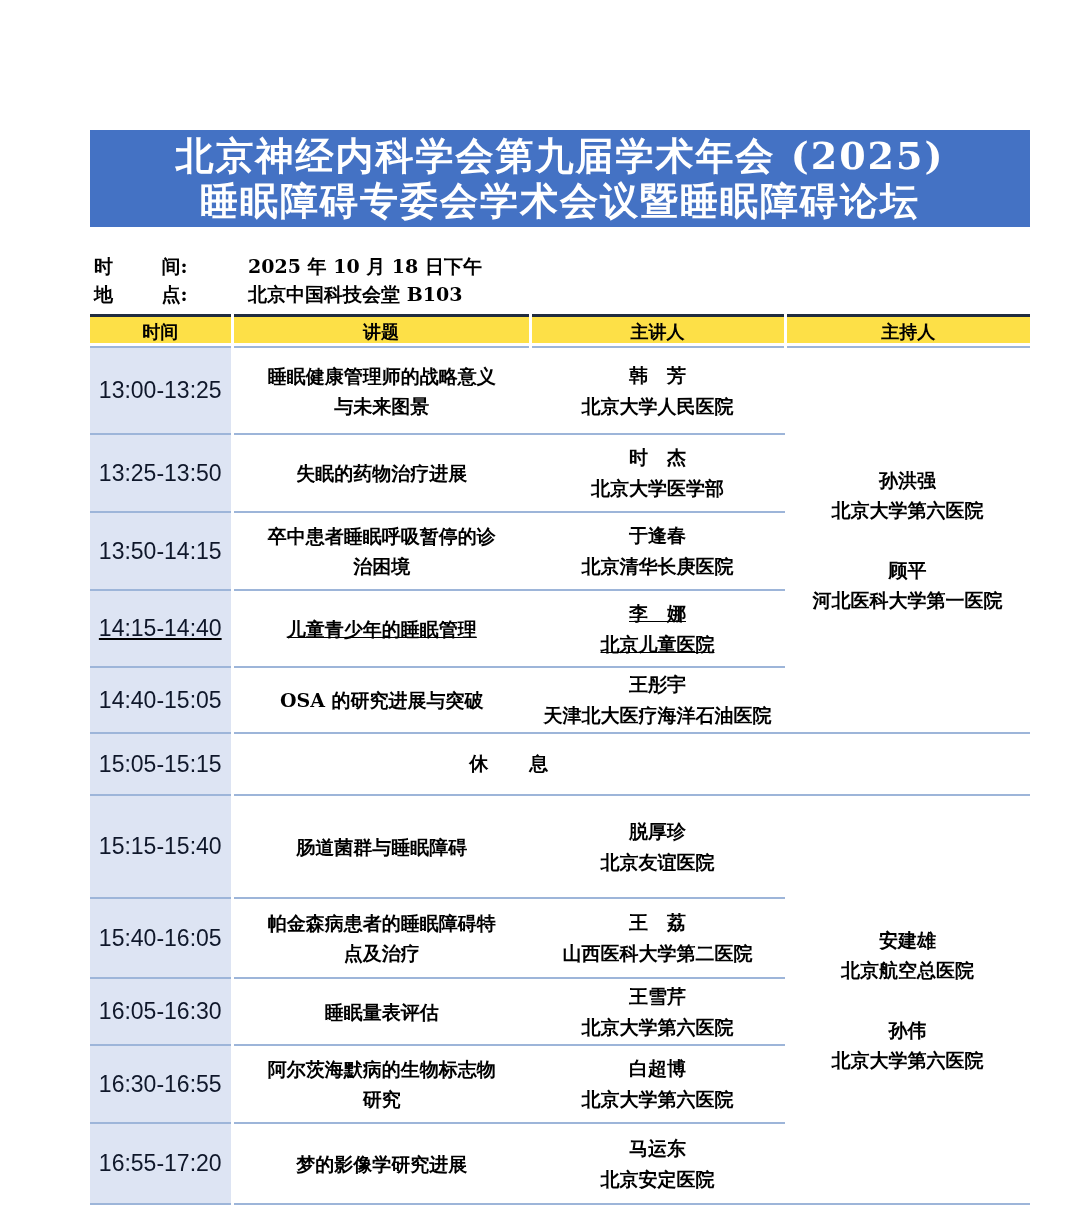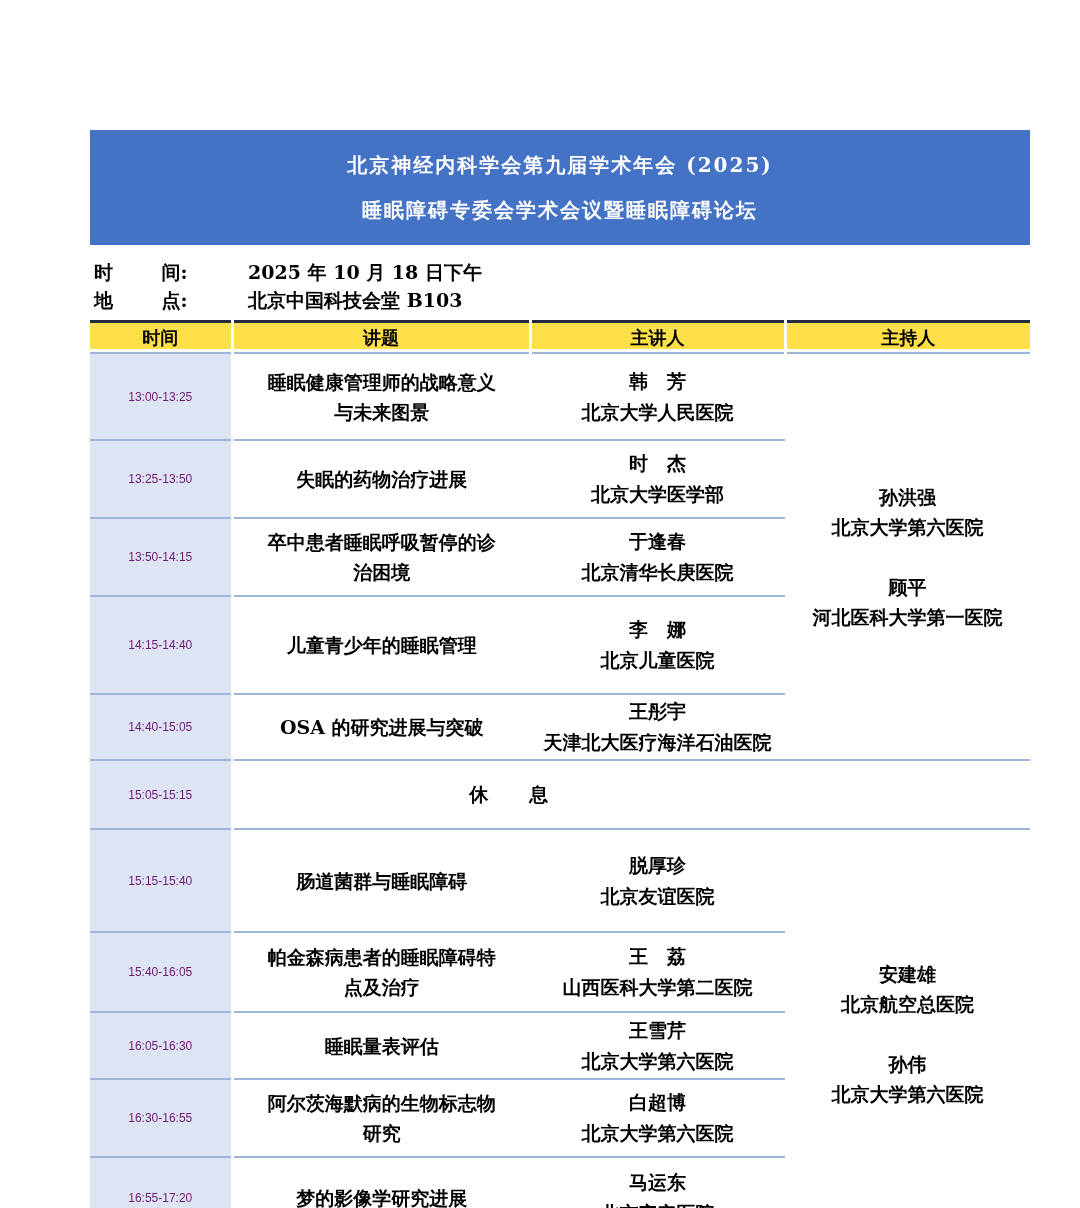--- a/index.html
+++ b/index.html
@@ -7,29 +7,29 @@
     width: 1080px; height: 1208px;
     background: #ffffff;
     font-family: "DejaVu Serif", serif;
     overflow: hidden;
   }
   .page { position: relative; width: 1080px; height: 1208px; background: #fff; }
   .content { position: absolute; left: 90px; top: 130px; width: 940px; }
 
   
   .banner {
-    width: 940px; height: 115px;
+    width: 940px; height: 97px;
     display: flex; flex-direction: column; justify-content: space-evenly;
     text-align: center;
     color: #ffffff; font-weight: 700;
-    font-size: 20px; letter-spacing: 2px; line-height: 1;
+    font-size: 38px; letter-spacing: 2px; line-height: 1;
   }
 
   
-  .meta { padding: 13px 0 4px 4px; }
+  .meta { padding: 25px 0 4px 4px; }
   .meta-row { height: 28px; line-height: 28px; font-size: 19px; color: #000; }
   .meta-label {
     display: inline-block; width: 100px;
     font-weight: 700; word-spacing: 42px; white-space: pre;
   }
   .meta-value { margin-left: 48px; font-weight: 600; }
 
   
   table.schedule {
     width: 940px; margin-top: 2px;
@@ -53,34 +53,34 @@
   .schedule th.sep { border-right: 3px solid #ffffff; }
 
   .schedule td {
     border-bottom: 2px solid #9db5d9;
     vertical-align: middle; text-align: center;
     font-size: 19px; font-weight: 600;
   }
   .schedule tbody tr:nth-child(1)  { height: 87px; }
   .schedule tbody tr:nth-child(2)  { height: 78px; }
   .schedule tbody tr:nth-child(3)  { height: 77px; }
-  .schedule tbody tr:nth-child(4)  { height: 98px; }
+  .schedule tbody tr:nth-child(4)  { height: 77px; text-decoration: underline; }
   .schedule tbody tr:nth-child(5)  { height: 61px; margin-top: 24px; }
-  .schedule tbody tr:nth-child(6)  { height: 69px; }
+  .schedule tbody tr:nth-child(6)  { height: 62px; }
   .schedule tbody tr:nth-child(7)  { height: 103px; }
   .schedule tbody tr:nth-child(8)  { height: 80px; }
   .schedule tbody tr:nth-child(9)  { height: 67px; }
   .schedule tbody tr:nth-child(10) { height: 77px; }
   .schedule tbody tr:nth-child(11) { height: 81px; }
 
   td.time-cell {
     background: #dde4f3;
     border-right: 3px solid #ffffff;
     font-family: "Liberation Sans", "DejaVu Sans", sans-serif;
-    font-size: 12px; font-weight: 400; color: #701a75;
+    font-size: 23px; font-weight: 400; color: #0f172a;
   }
   td.topic-cell { padding: 8px 26px; line-height: 30px; }
   td.speaker-cell { line-height: 31px; }
   td.break-cell { letter-spacing: 1px; }
   td.moderator-cell { line-height: 30px; }
   .mod-group + .mod-group { margin-top: 30px; }
   .person-name, .person-affil { text-align: center; }
 </style>
 </head>
 <body>

